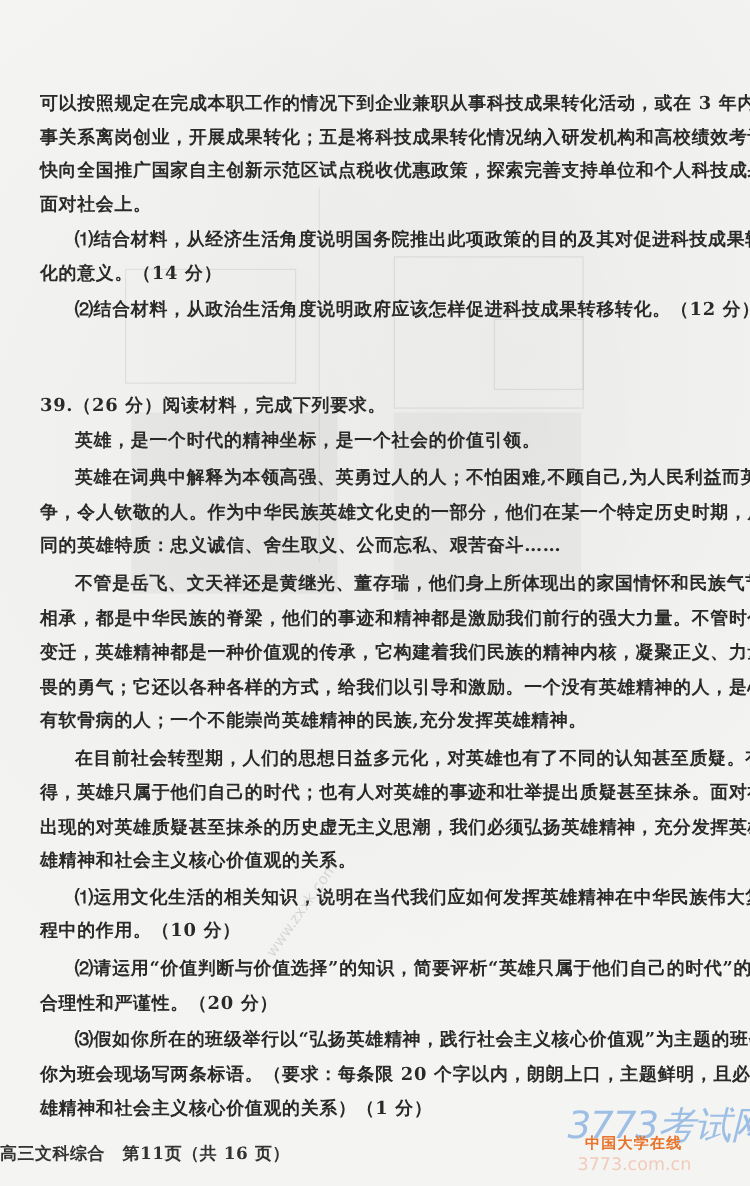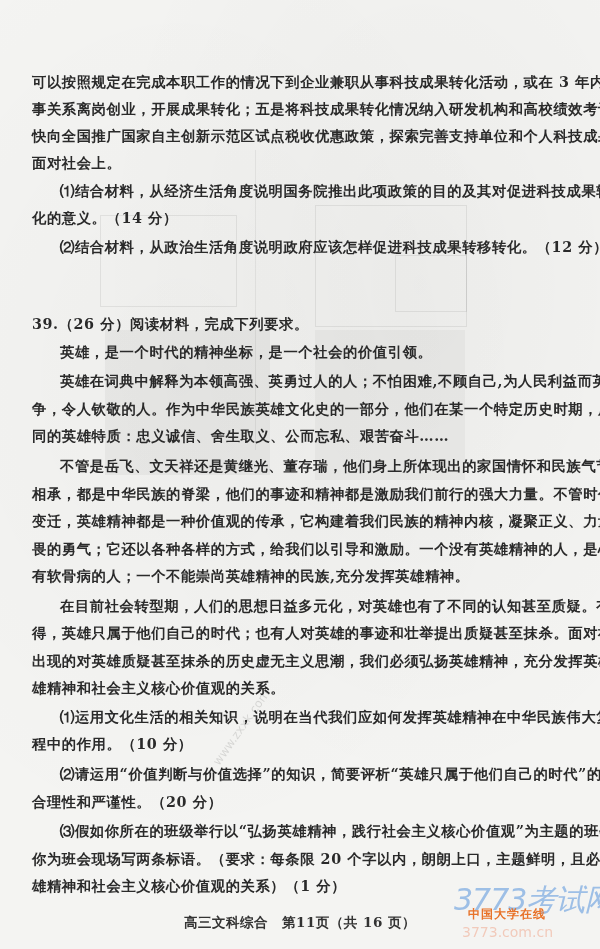--- a/index.html
+++ b/index.html
@@ -51,21 +51,20 @@
       white-space: nowrap;
       left: 0;
     }
     .indent { left: 28px; }
 
     .footer {
       position: absolute;
       left: 0;
       width: 600px;
       top: 838px;
-      text-align: center;
       font-size: 13.5px;
       letter-spacing: 0.5px;
       color: #333;
       font-weight: bold;
     }
 
     .wm {
       position: absolute;
       left: 428px;
       top: 870px;

